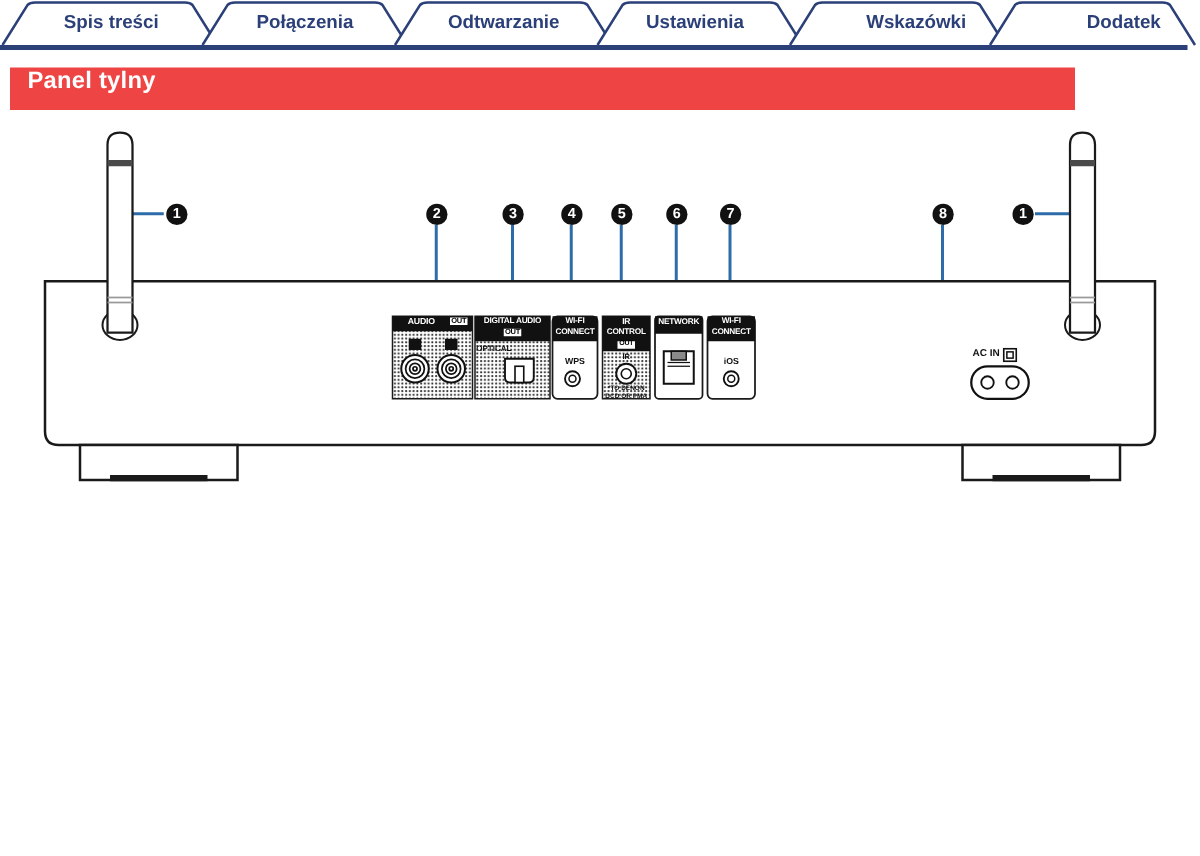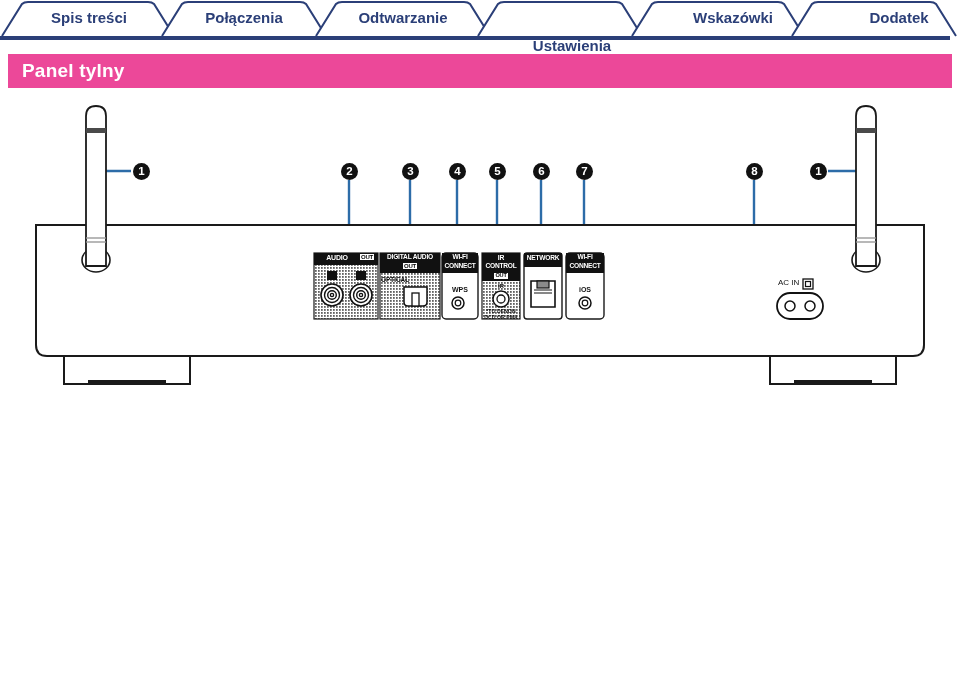--- a/index.html
+++ b/index.html
@@ -39,24 +39,23 @@
     position: absolute;
     left: 0; top: 36px;
     width: 950px; height: 4px;
     background: #2b3f78;
   }
 
   
   #titlebar {
     position: absolute;
     left: 8px; top: 54px;
-    width: 944px; height: 34px;
-    background: #ec4899;
+    width: 852px; height: 34px;
+    background: #ef4444;
     display: flex;
-    align-items: center;
   }
   #titlebar .title-text {
     color: #ffffff;
     font-size: 19px;
     font-weight: bold;
     padding-left: 14px;
     letter-spacing: 0.2px;
   }
 
   
@@ -103,21 +102,21 @@
     background: #ffffff;
     color: #000000;
     font-weight: bold;
     padding: 0px 1px;
     line-height: 1;
   }
   .acin-label {
     position: absolute;
     color: #111111;
     font-size: 8px;
-    font-weight: normal;
+    font-weight: bold;
     white-space: nowrap;
     text-align: right;
   }
 
   
   #bottomnav {
     position: absolute;
     left: 0; top: 620px;
     width: 960px; height: 65px;
   }
@@ -134,21 +133,21 @@
       <path d="M316 36 L336 4 Q338 2 342 2 L464 2 Q468 2 470 4 L490 36"></path>
       <path d="M478 36 L498 4 Q500 2 504 2 L616 2 Q620 2 622 4 L642 36"></path>
       <path d="M632 36 L652 4 Q654 2 658 2 L778 2 Q782 2 784 4 L804 36"></path>
       <path d="M792 36 L812 4 Q814 2 818 2 L930 2 Q934 2 936 4 L956 36"></path>
     </g>
   </svg>
 
   <div class="tab-label" style="left:22px; width:134px;">Spis treści</div>
   <div class="tab-label" style="left:180px; width:128px;">Połączenia</div>
   <div class="tab-label" style="left:334px; width:138px;">Odtwarzanie</div>
-  <div class="tab-label" style="left:508px; width:128px;margin-top:28px;">Ustawienia</div>
+  <div class="tab-label" style="left:492px; width:128px;">Ustawienia</div>
   <div class="tab-label" style="left:666px; width:134px;">Wskazówki</div>
   <div class="tab-label" style="left:836px; width:126px;">Dodatek</div>
 
   <div id="tabbar-rule"></div>
 </div>
 
 <div id="titlebar">
   <span class="title-text">Panel tylny</span>
 </div>
 

